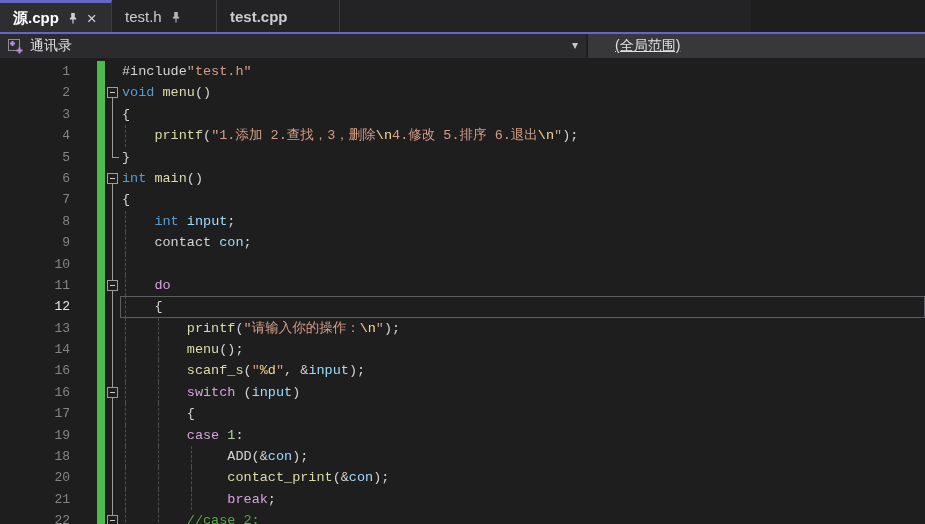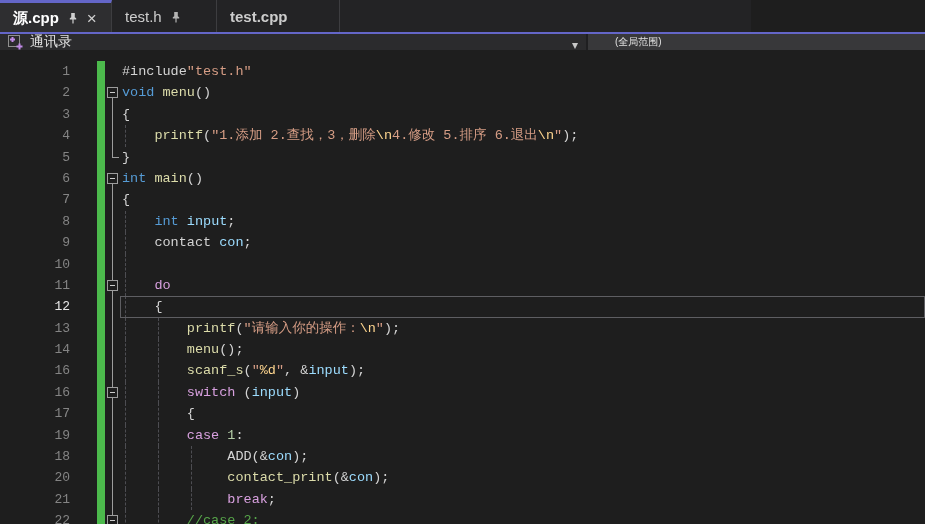--- a/index.html
+++ b/index.html
@@ -24,29 +24,29 @@
   .tab.active{background:var(--tab-active-bg);border-top:3px solid var(--accent-purple);
     color:var(--tab-active-text);font-weight:bold;}
   .tab.t0{width:112px;}
   .tab.t1{width:105px;}
   .tab.t2{width:123px;font-weight:bold;}
   .pin{display:inline-block;margin:0 6px 0 2px;line-height:0;}
   .closex{font-size:17px;font-weight:normal;color:#d0d0d0;margin:0 8px 0 2px;line-height:1;}
   .accent-line{position:absolute;left:0;top:32px;width:925px;height:2px;
     background:var(--accent-purple);}
   
-  .navbar{position:absolute;left:0;top:34px;width:925px;height:16px;display:flex;}
+  .navbar{position:absolute;left:0;top:34px;width:925px;height:24px;display:flex;}
   .nav-left{position:relative;width:586px;background:var(--navbar-left-bg);
     display:flex;align-items:center;border-right:2px solid #1f1f21;}
   .nav-right{position:relative;width:337px;background:var(--navbar-right-bg);
     display:flex;align-items:center;}
   .nav-icon{margin:0 6px 0 7px;line-height:0;}
   .nav-text{color:var(--nav-text);font-size:14px;}
   .nav-caret{position:absolute;right:8px;top:4px;color:#c8c8c8;font-size:12px;}
-  .scope-text{color:var(--nav-text);font-size:10px;margin-left:27px;}
+  .scope-text{color:var(--nav-text);font-size:14px;margin-left:27px;text-decoration:underline;}
   
   .editor{position:absolute;left:0;top:58px;width:925px;height:466px;
     background:var(--editor-bg);overflow:hidden;}
   .green-bar{position:absolute;left:97px;top:3px;bottom:0;width:8px;
     background:var(--green-bar);}
   .outline-seg{position:absolute;left:112px;width:1px;background:var(--outline-gray);}
   .seg-menu{top:40px;height:59px;}
   .seg-menu-foot{position:absolute;left:112px;top:99px;width:7px;height:1px;
     background:var(--outline-gray);}
   .seg-main{top:126px;height:340px;}

